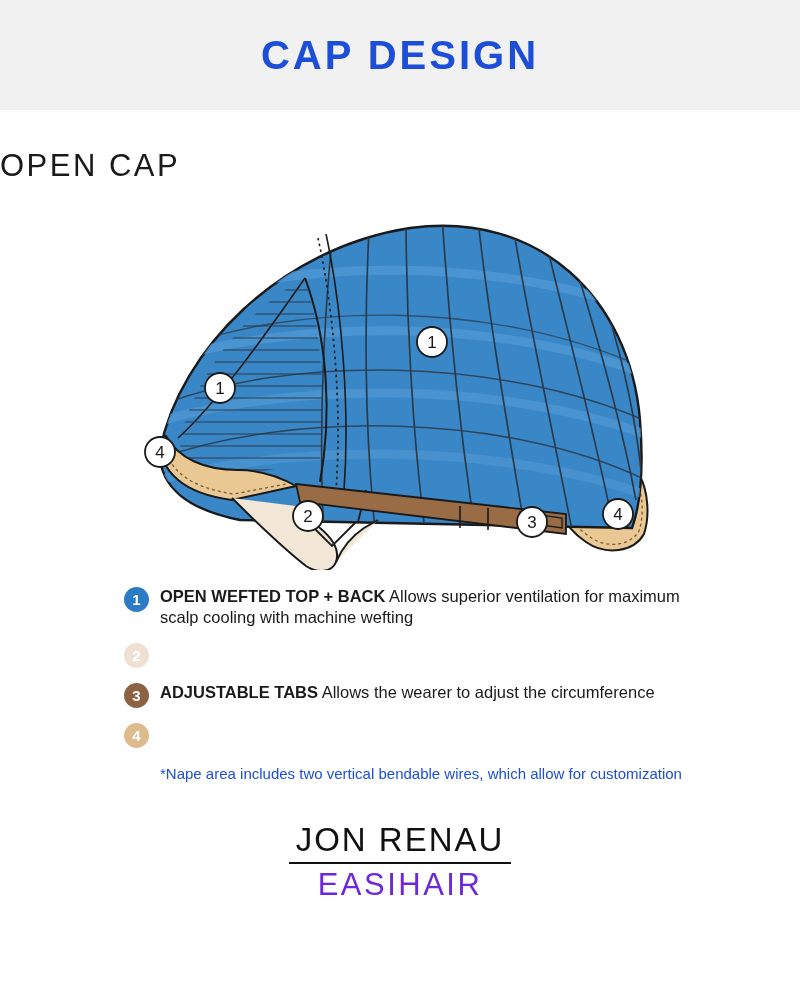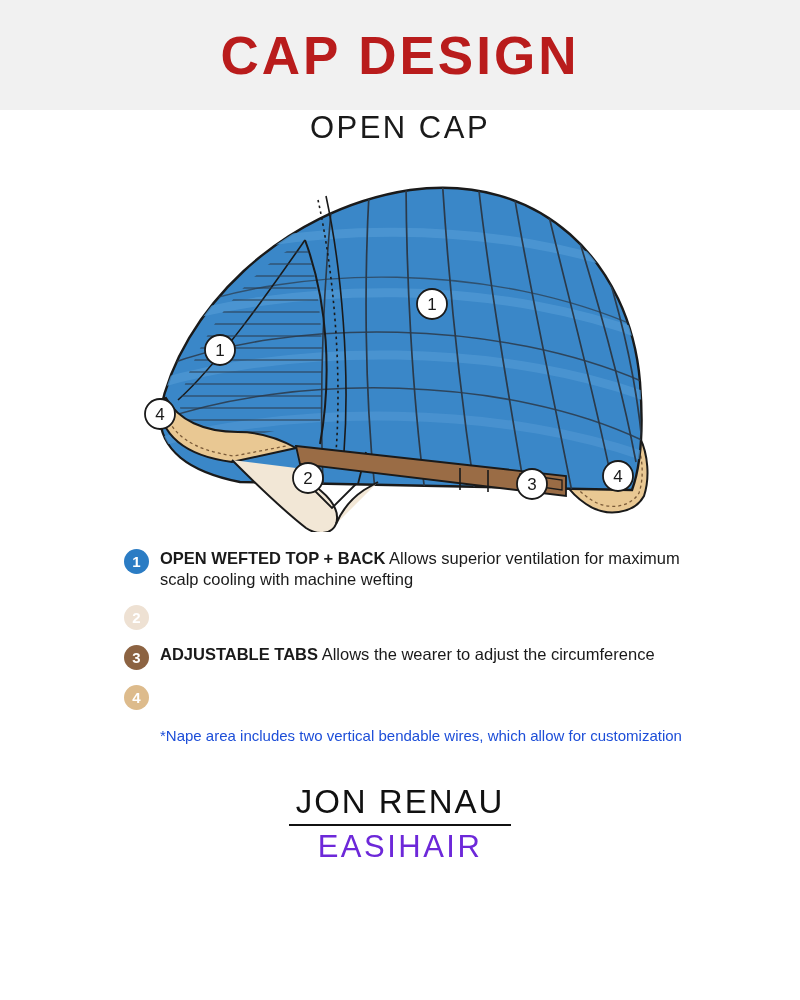--- a/index.html
+++ b/index.html
@@ -19,31 +19,32 @@
   .header-band {
     width: 800px;
     height: 110px;
     background: #f1f1f1;
     display: flex;
     align-items: center;
     justify-content: center;
     box-sizing: border-box;
   }
   .header-title {
-    font-size: 53px;
+    font-size: 40px;
     font-weight: bold;
     letter-spacing: 3px;
-    color: #b91c1c;
+    color: #1d4ed8;
     font-family: "Liberation Sans", sans-serif;
   }
 
   
   .subtitle-wrap {
     width: 800px;
-    text-align: center;
+    text-align: left;
+    margin-top: 38px;
   }
   .subtitle {
     font-size: 31px;
     letter-spacing: 2.5px;
     color: #1a1a1a;
     font-weight: 300;
     font-family: "Liberation Sans", sans-serif;
   }
 
   

